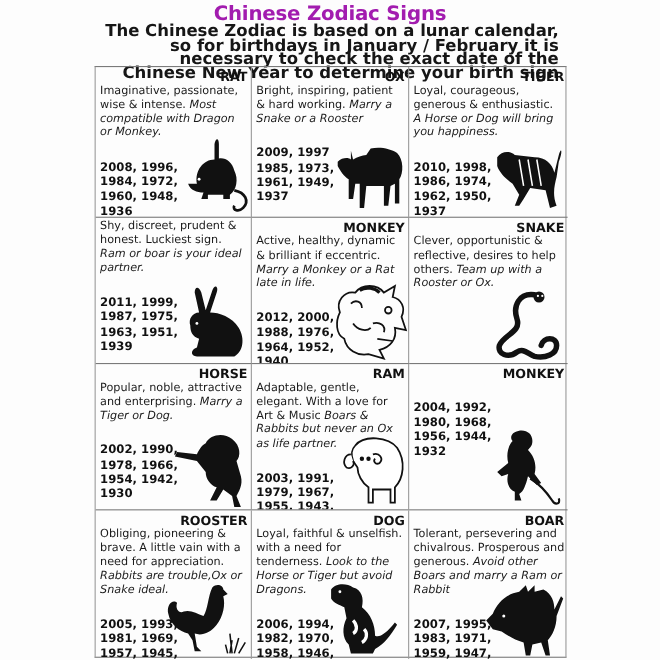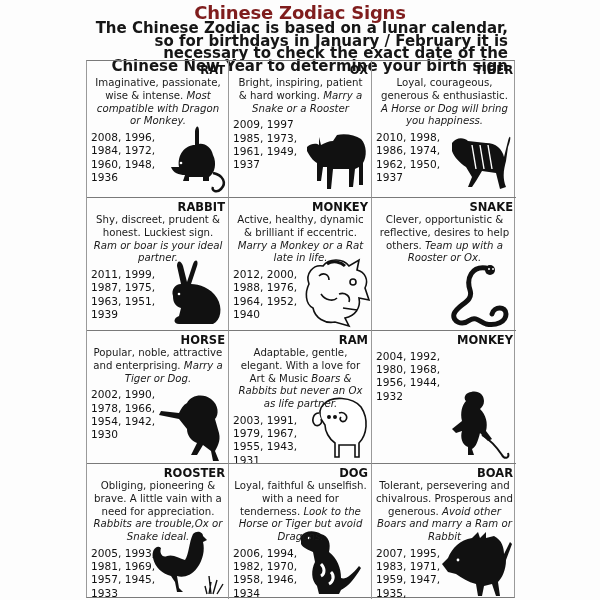--- a/index.html
+++ b/index.html
@@ -5,21 +5,21 @@
   html, body { margin:0; padding:0; }
   body {
     width:600px; height:600px; background:#ffffff; overflow:hidden;
     position:relative; font-family:"DejaVu Sans", sans-serif; color:#111;
   }
   .page {
     position:absolute; left:0; top:0; width:600px; height:600px; background:#fdfdfd;
   }
   .title {
     position:absolute; left:0; top:2px; width:600px; text-align:center;
-    font-weight:bold; font-size:18px; letter-spacing:-0.2px; color:#7f1d1d;
+    font-weight:bold; font-size:18px; letter-spacing:-0.2px; color:#a21caf;
   }
   .subtitle {
     position:absolute; left:92px; top:22px; width:416px; text-align:right;
     font-weight:bold; font-size:15px; line-height:12.5px; color:#161616;
   }
   .grid {
     position:absolute; left:86px; top:60px; width:429px; height:538px;
     display:grid;
     grid-template-columns:142px 143px 144px;
     grid-template-rows:137px 133px 133px 135px;
@@ -33,26 +33,26 @@
     position:relative; box-sizing:border-box;
     border-right:1px solid #9a9a9a; border-bottom:1.5px solid #7a7a7a;
     padding:2px 3px 0 4px; overflow:hidden;
   }
   .cell:nth-child(3n) { border-right:none; }
   .cell:nth-last-child(-n+3) { border-bottom:none; }
   .name {
     text-align:right; font-weight:bold; font-size:11.5px; line-height:14px; color:#111;
   }
   .desc {
-    font-size:10.2px; line-height:12.8px; color:#1a1a1a; position:relative; z-index:2;text-align:center;
+    font-size:10.2px; line-height:12.8px; color:#1a1a1a; position:relative; z-index:2;
   }
   .desc i { font-style:italic; }
   .years {
-    font-weight:normal; font-size:10.6px; line-height:13.2px; color:#111;
-    margin-top:3px; position:relative; z-index:2; width:82px;
+    font-weight:bold; font-size:10.6px; line-height:13.2px; color:#111;
+    margin-top:18px; position:relative; z-index:2; width:82px;
   }
   .animal {
     position:absolute; z-index:1;
   }
   .animal svg { width:100%; height:100%; display:block; }
 </style>
 </head>
 <body>
 
 <div class="page">
@@ -91,21 +91,20 @@
       <div class="years">2010, 1998, 1986, 1974, 1962, 1950, 1937</div>
       <div class="animal" style="left:74px;top:60px;width:68px;height:72px;">
         <svg viewBox="0 0 68 72">
             <path d="M6 22 C10 16 18 16 22 20 L40 22 C50 22 56 28 58 36 L62 20 C64 12 66 16 62 26 L60 40 C58 48 56 56 60 66 L54 68 L50 52 L36 50 L30 60 L26 66 L22 66 L26 56 L20 46 C14 42 8 36 6 30 Z" fill="#111"></path>
             <path d="M26 24 L30 48 M34 24 L38 48 M42 24 L46 48" stroke="#fff" stroke-width="1.4"></path>
           </svg>
       </div>
     </div>
 
     <div class="cell">
-      <div class="name">RABBIT</div>
       <div class="desc"><span>Shy, discreet, prudent &amp; honest. Luckiest sign.</span> <i>Ram or boar is your ideal partner.</i></div>
       <div class="years">2011, 1999, 1987, 1975, 1963, 1951, 1939</div>
       <div class="animal" style="left:76px;top:58px;width:64px;height:72px;">
         <svg viewBox="0 0 64 72">
             <path d="M10 40 C8 34 12 28 18 28 L14 10 C14 4 18 4 20 10 L24 26 L30 8 C32 2 36 4 34 10 L28 28 C36 28 48 32 54 42 C60 52 58 64 50 68 L16 68 C10 68 10 62 16 60 L18 52 C12 50 10 46 10 40 Z" fill="#111"></path>
             <circle cx="16" cy="38" r="1.3" fill="#fff"></circle>
           </svg>
       </div>
     </div>
 

